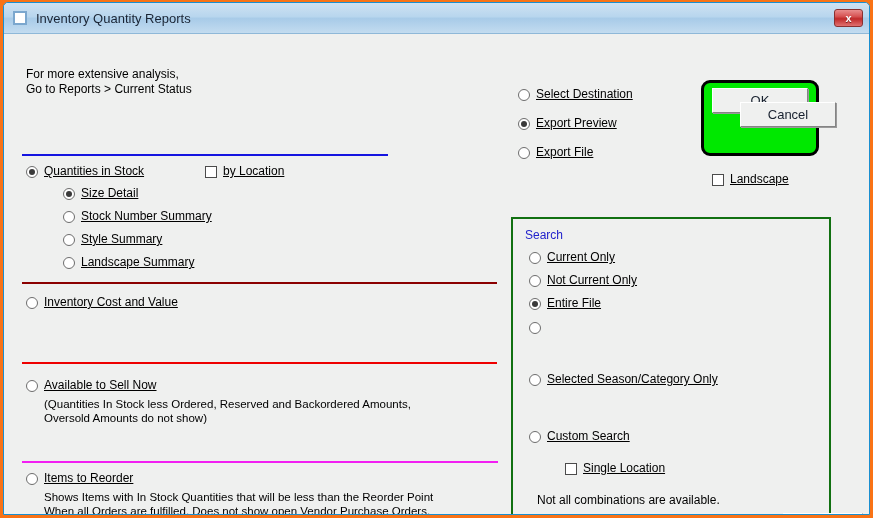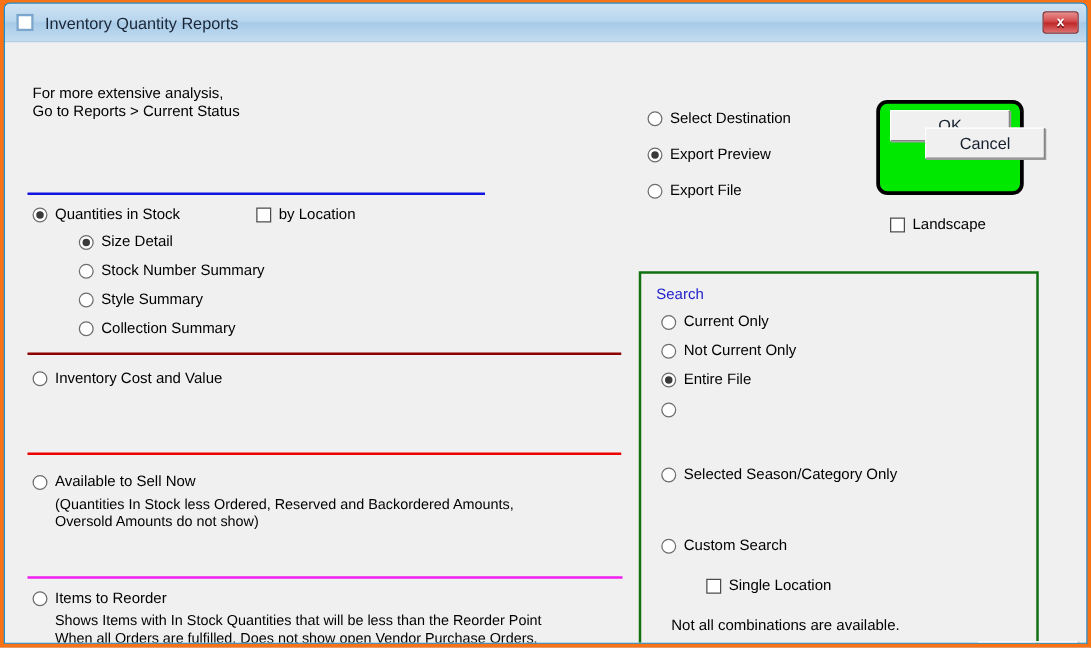--- a/index.html
+++ b/index.html
@@ -140,20 +140,21 @@
     box-sizing: border-box;
     border: 1px solid #4b4b4b;
     background: #ffffff;
     flex: 0 0 auto;
     margin-top: 1px;
   }
   .ctl-label {
     margin-left: 6px;
     font-size: 12px;
     line-height: 13px;
+    text-decoration: underline;
   }
 
   
   .note {
     position: absolute;
     font-size: 11.5px;
     line-height: 14px;
     white-space: pre-line;
   }
 
@@ -275,21 +276,21 @@
       <div class="ctl" style="left:59px; top:176px;">
         <span class="radio"></span>
         <span class="ctl-label">Stock Number Summary</span>
       </div>
       <div class="ctl" style="left:59px; top:199px;">
         <span class="radio"></span>
         <span class="ctl-label">Style Summary</span>
       </div>
       <div class="ctl" style="left:59px; top:222px;">
         <span class="radio"></span>
-        <span class="ctl-label">Collection Summary</span>
+        <span class="ctl-label">Landscape Summary</span>
       </div>
 
       <div class="ctl" style="left:22px; top:262px;">
         <span class="radio"></span>
         <span class="ctl-label">Inventory Cost and Value</span>
       </div>
 
       <div class="ctl" style="left:22px; top:345px;">
         <span class="radio"></span>
         <span class="ctl-label">Available to Sell Now</span>

